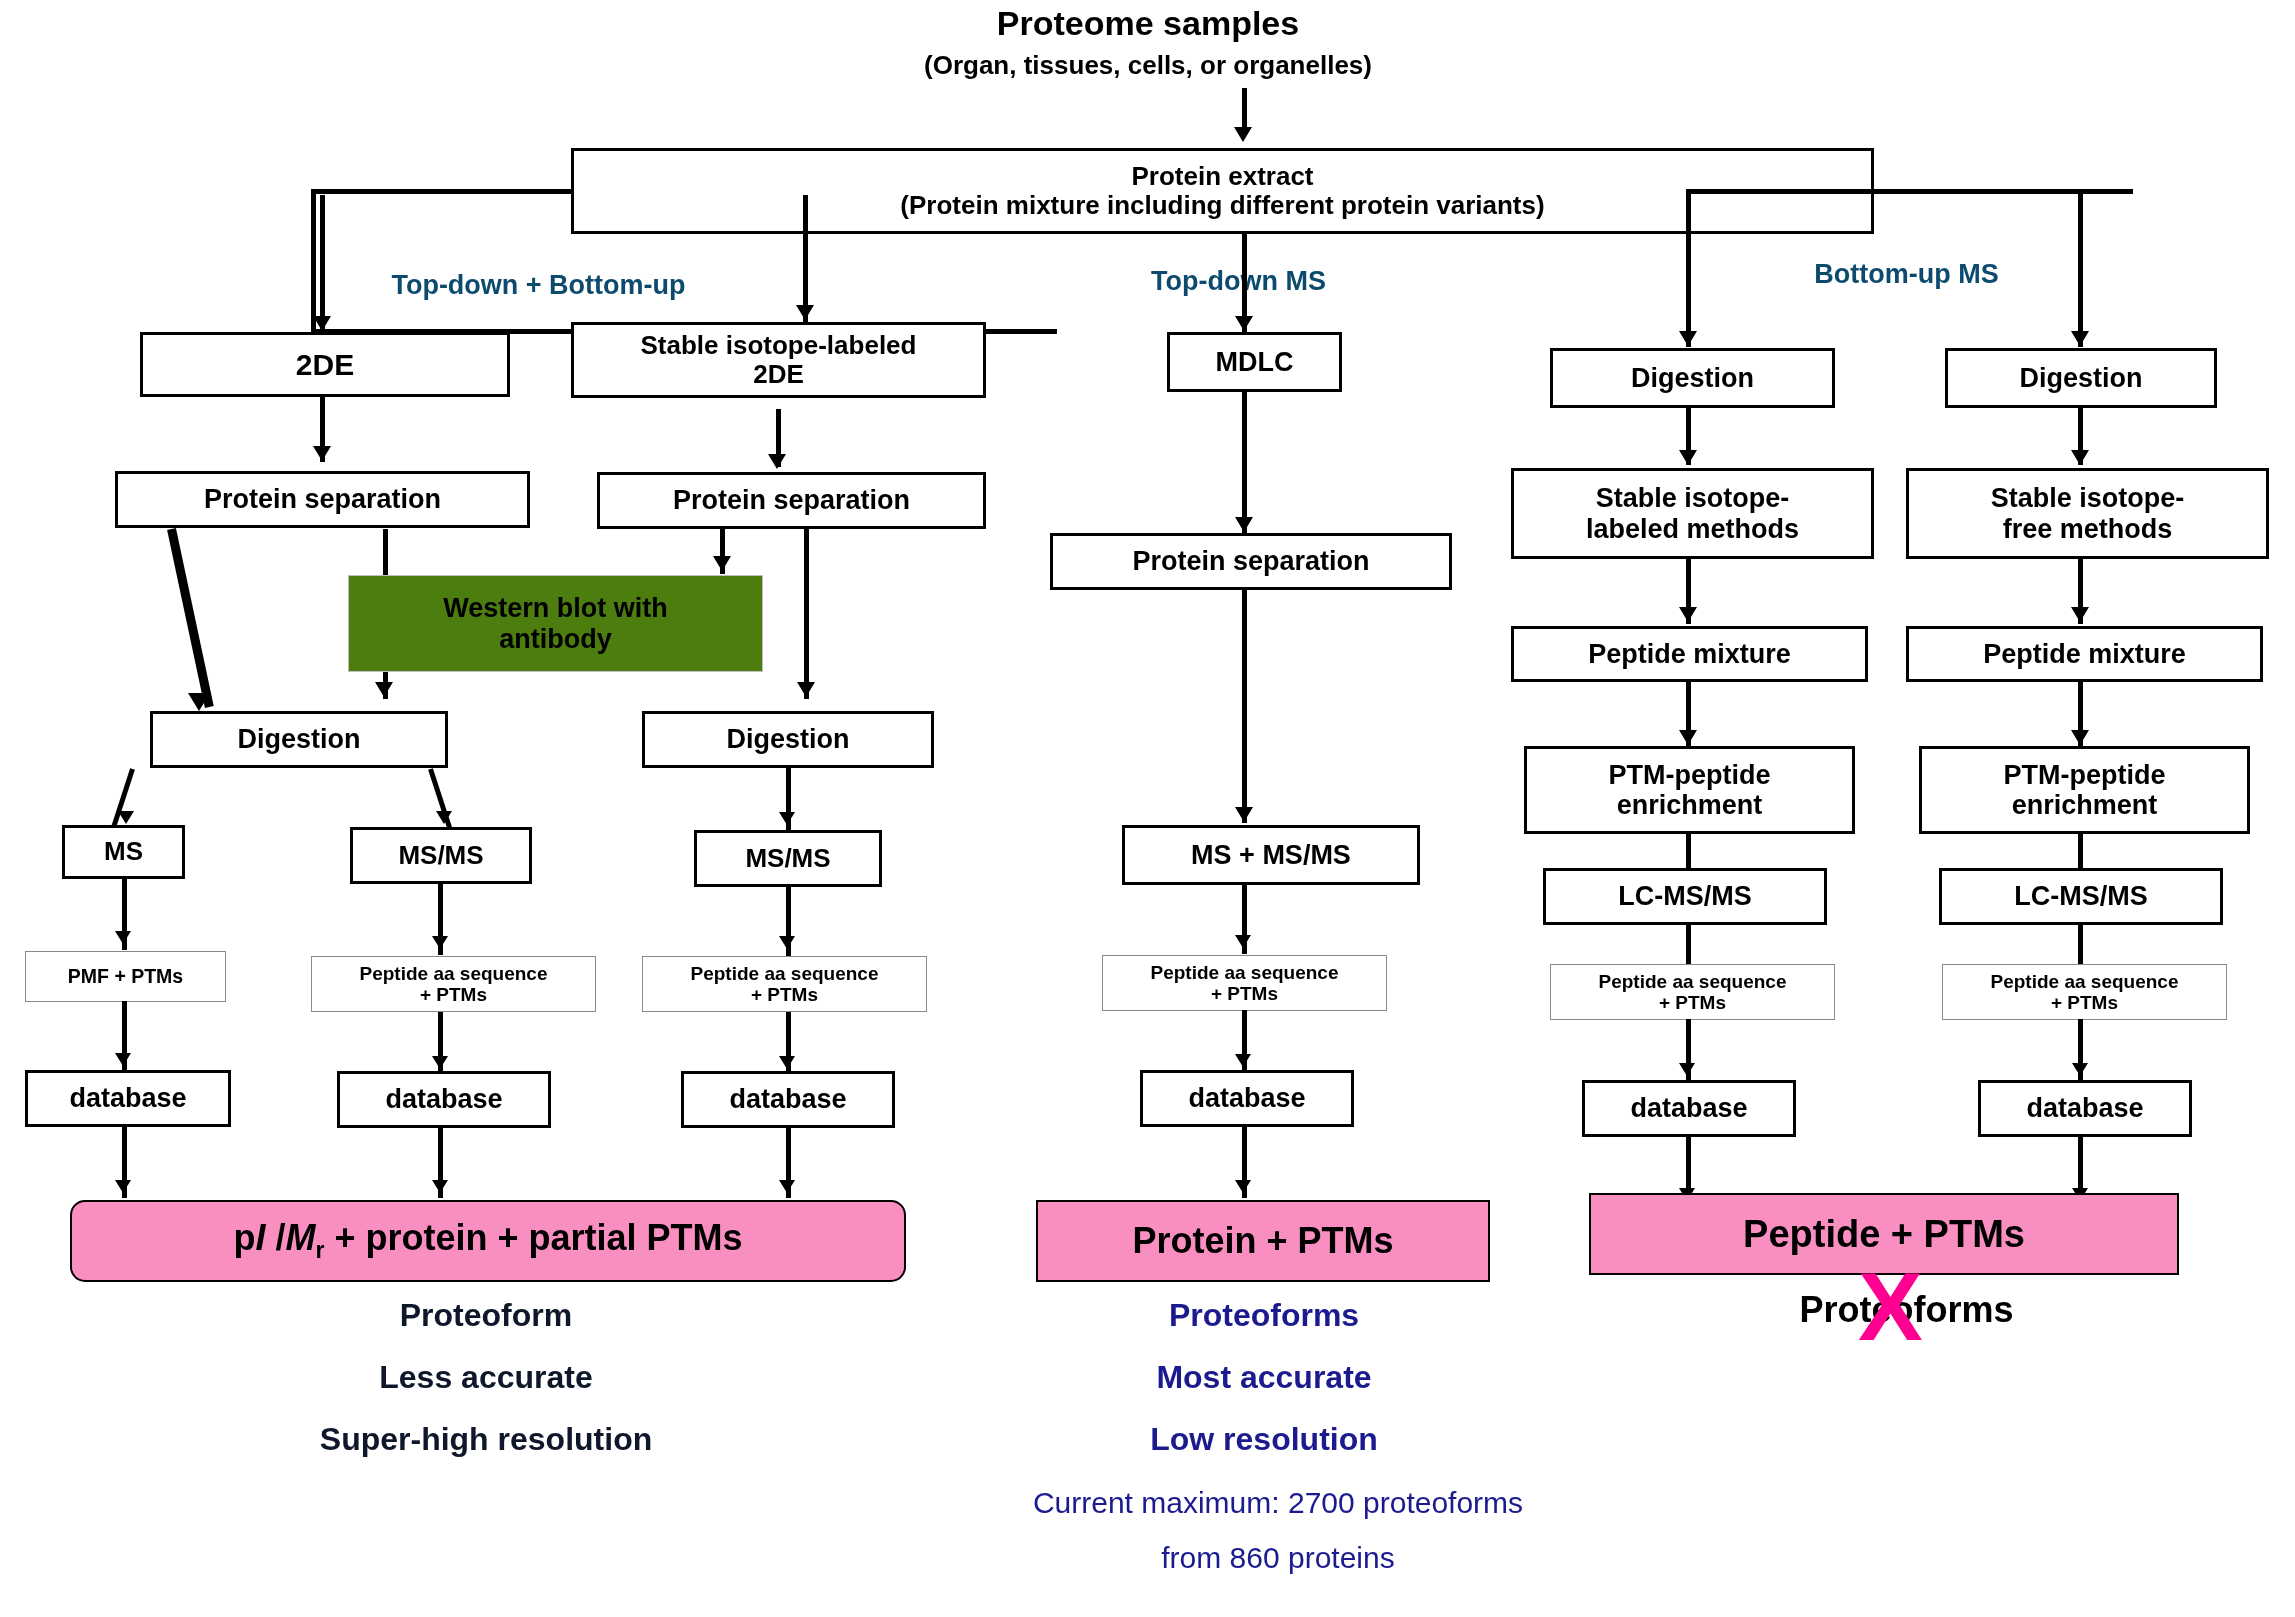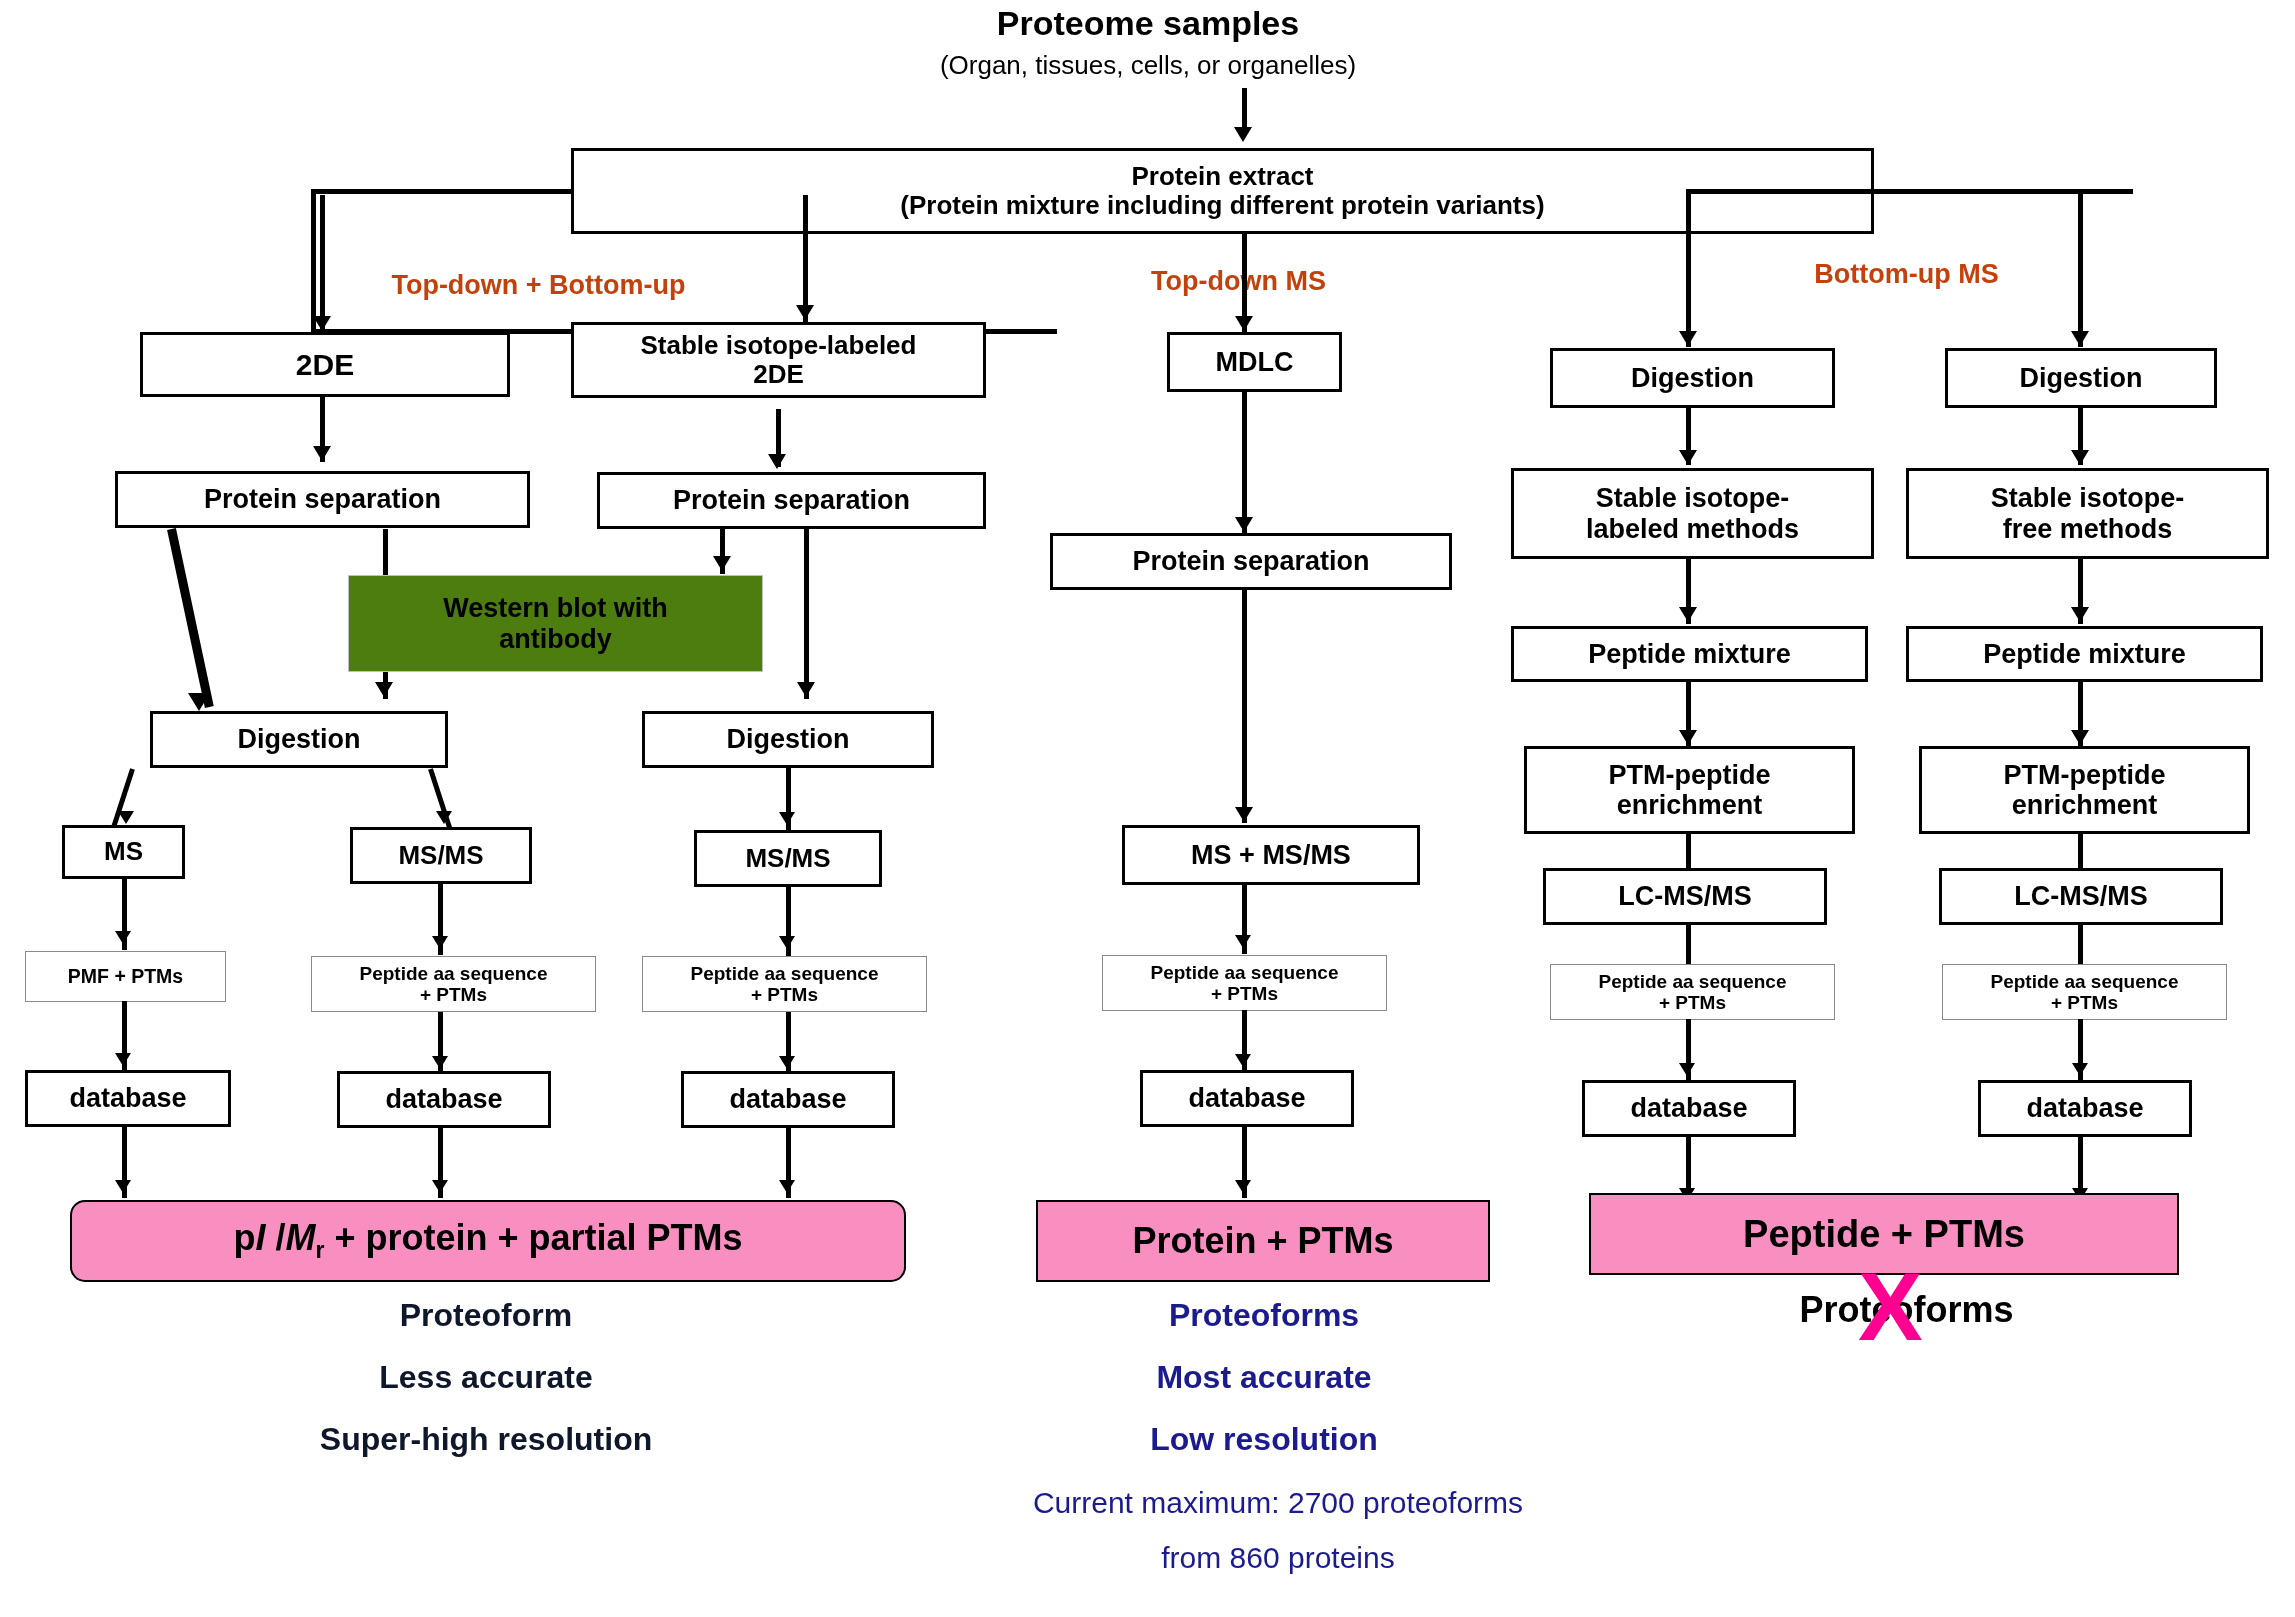--- a/index.html
+++ b/index.html
@@ -68,21 +68,21 @@
   .title {
     font-weight: bold;
     font-size: 34px;
   }
   .subtitle {
     font-size: 26px;
   }
   .branch-label {
     font-weight: bold;
     font-size: 27px;
-    color: #c2410c;
+    color: #0c4a6e;
   }
   .outcome-red {
     color: #0f172a;
     font-weight: bold;
     font-size: 32px;
   }
   .outcome-blue {
     color: #1b1b8f;
     font-weight: bold;
     font-size: 32px;
@@ -104,21 +104,21 @@
     line-height: 1;
     font-family: "Liberation Sans", sans-serif;
   }
 </style>
 </head>
 <body>
 
 <div id="canvas">
 
   <div class="plain title" style="left:811px; top:3.9px; width:674px;">Proteome samples</div>
-  <div class="plain subtitle" style="left:772px; top:51px; width:752px;">(Organ, tissues, cells, or organelles)</div>
+  <div class="plain subtitle" style="left:772px; top:51px; width:752px;font-weight:bold;">(Organ, tissues, cells, or organelles)</div>
 
   <div class="vline" style="left:1242px; top:88px; width:4.5px; height:44px;"></div>
   <div class="arrow-down" style="left:1234px; top:127px;"></div>
 
   <div class="box" style="left:571px; top:148px; width:1303px; height:86px; font-size:26px; flex-direction:column;">
     <div>Protein extract</div>
     <div>(Protein mixture including different protein variants)</div>
   </div>
 
   <div class="hline" style="left:311px; top:189px; width:262px; height:4.5px;"></div>

